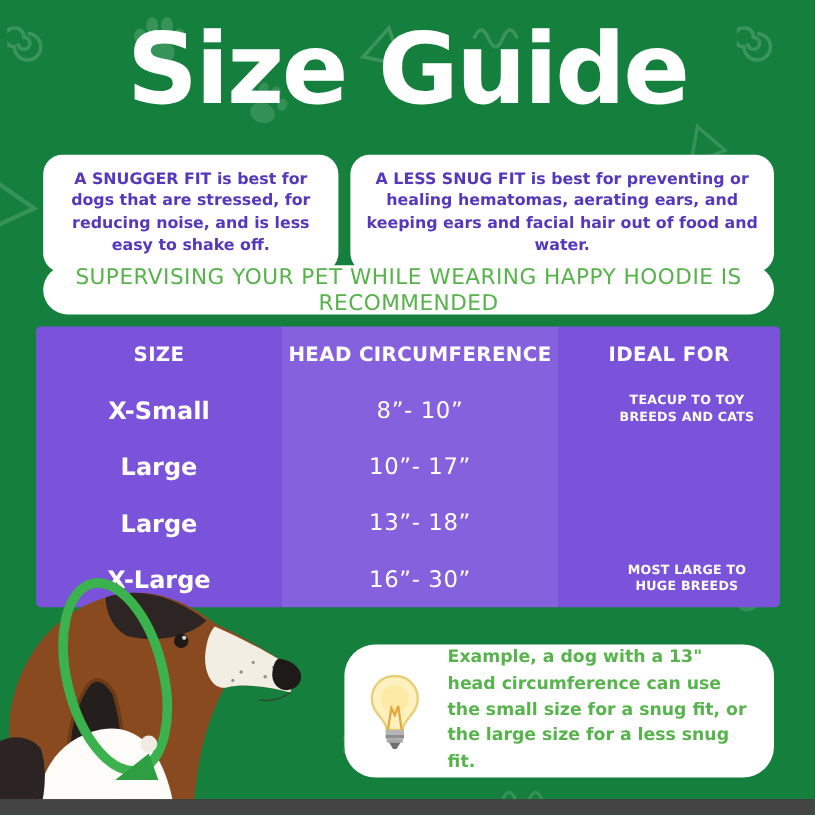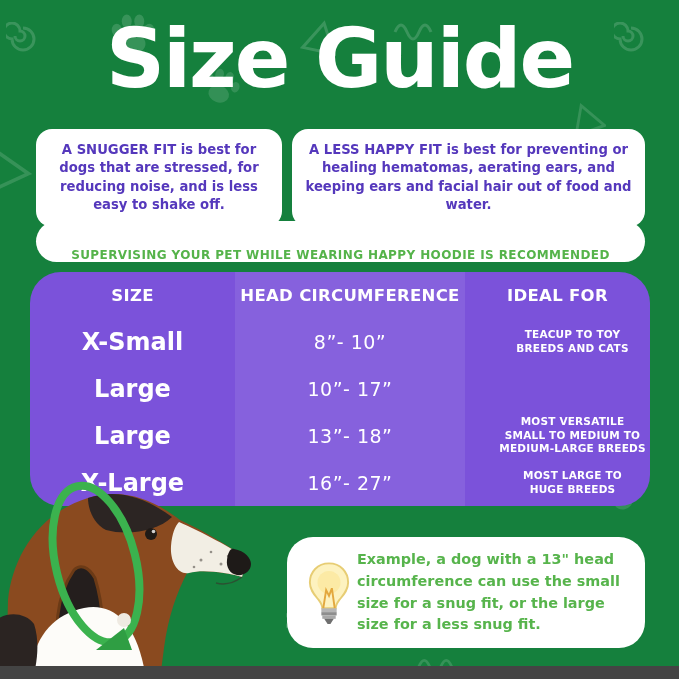--- a/index.html
+++ b/index.html
@@ -23,53 +23,53 @@
     padding:12px 8px;box-sizing:border-box;
     color:#5538bc;font-size:13.2px;font-weight:bold;
     text-align:center;line-height:1.4;
   }
   .info-box.left{flex:0 0 246px;}
   .info-box.right{flex:1;}
   
   .notice{
     position:absolute;top:221px;left:36px;right:34px;height:41px;
     background:#ffffff;border-radius:21px;
-    display:flex;align-items:flex-end;justify-content:center;
-    color:#55b34a;font-size:12px;font-weight:bold;letter-spacing:0.4px;
+    display:flex;align-items:flex-start;justify-content:center;
+    color:#55b34a;font-size:18px;font-weight:normal;letter-spacing:0.4px;
     text-align:center;
   }
   
   .size-table{
     position:absolute;top:272px;left:30px;width:620px;height:234px;
-    background:#7b52da;border-radius:31px;overflow:hidden;color:#ffffff;
+    background:#7b52da;border-radius:4px;overflow:hidden;color:#ffffff;
   }
   .col-stripe{
     position:absolute;left:205px;top:0;width:230px;height:100%;
     background:rgba(255,255,255,0.09);
   }
   .thead,.trow{
     position:relative;display:grid;
     grid-template-columns:205px 230px 185px;
     align-items:center;text-align:center;
   }
   .thead{height:46px;font-size:16.5px;font-weight:bold;letter-spacing:0.3px;}
   .trow{height:47px;}
-  .cell-size{font-size:24px;font-weight:bold;}
+  .cell-size{font-size:20px;font-weight:bold;}
   .cell-circ{font-size:19px;font-weight:normal;letter-spacing:0.5px;}
   .cell-ideal{
     font-size:10.5px;font-weight:bold;line-height:1.3;
     letter-spacing:0.2px;white-space:pre-line;padding-left:30px;
   }
   
   .dog{position:absolute;left:-4px;top:472px;width:278px;height:207px;}
   
   .example-box{
     position:absolute;left:287px;top:537px;width:358px;height:111px;
     background:#ffffff;border-radius:26px;
-    display:flex;align-items:center;gap:6px;
+    display:flex;align-items:center;gap:22px;
     padding:10px 16px 10px 20px;box-sizing:border-box;
   }
   .bulb{flex:0 0 44px;}
   .example-text{
     color:#57b44c;font-size:14.4px;font-weight:bold;line-height:1.5;
   }
 </style>
 </head>
 <body>
 
@@ -128,21 +128,21 @@
     </svg>
 
   <div class="title">Size Guide</div>
 
   <div class="info-row">
     <div class="info-box left">
       <span>A SNUGGER FIT</span>
       <span>is best for dogs that are stressed, for reducing noise, and is less easy to shake off.</span>
     </div>
     <div class="info-box right">
-      <span>A LESS HAPPY FIT</span>
+      <span>A LESS SNUG FIT</span>
       <span>is best for preventing or healing hematomas, aerating ears, and keeping ears and facial hair out of food and water.</span>
     </div>
   </div>
 
   <div class="notice">
     <span>SUPERVISING YOUR PET WHILE WEARING HAPPY HOODIE IS RECOMMENDED</span>
   </div>
 
   <div class="size-table">
     <div class="col-stripe"></div>
@@ -157,27 +157,24 @@
       <div class="cell-ideal">TEACUP TO TOY
 BREEDS AND CATS</div>
     </div>
     <div class="trow">
       <div class="cell-size">Large</div>
       <div class="cell-circ">10”- 17”</div>
     </div>
     <div class="trow">
       <div class="cell-size">Large</div>
       <div class="cell-circ">13”- 18”</div>
-      <div class="cell-ideal">MOST VERSATILE
-SMALL TO MEDIUM TO
-MEDIUM-LARGE BREEDS</div>
     </div>
     <div class="trow">
       <div class="cell-size">X-Large</div>
-      <div class="cell-circ">16”- 27”</div>
+      <div class="cell-circ">16”- 30”</div>
       <div class="cell-ideal">MOST LARGE TO
 HUGE BREEDS</div>
     </div>
   </div>
 
   <svg class="dog" viewBox="0 0 278 207">
 
     <path d="M10,207 L12,128 C16,88 40,42 92,26 C128,15 158,28 184,48 C210,60 236,76 251,87 L246,105 C231,101 206,97 191,101 C181,120 172,145 168,176 L164,207 Z" fill="#8a4a1f"></path>
 
     <path d="M92,26 C122,16 150,26 176,45 C162,59 132,64 110,58 C98,52 92,38 92,26 Z" fill="#2c2523"></path>

